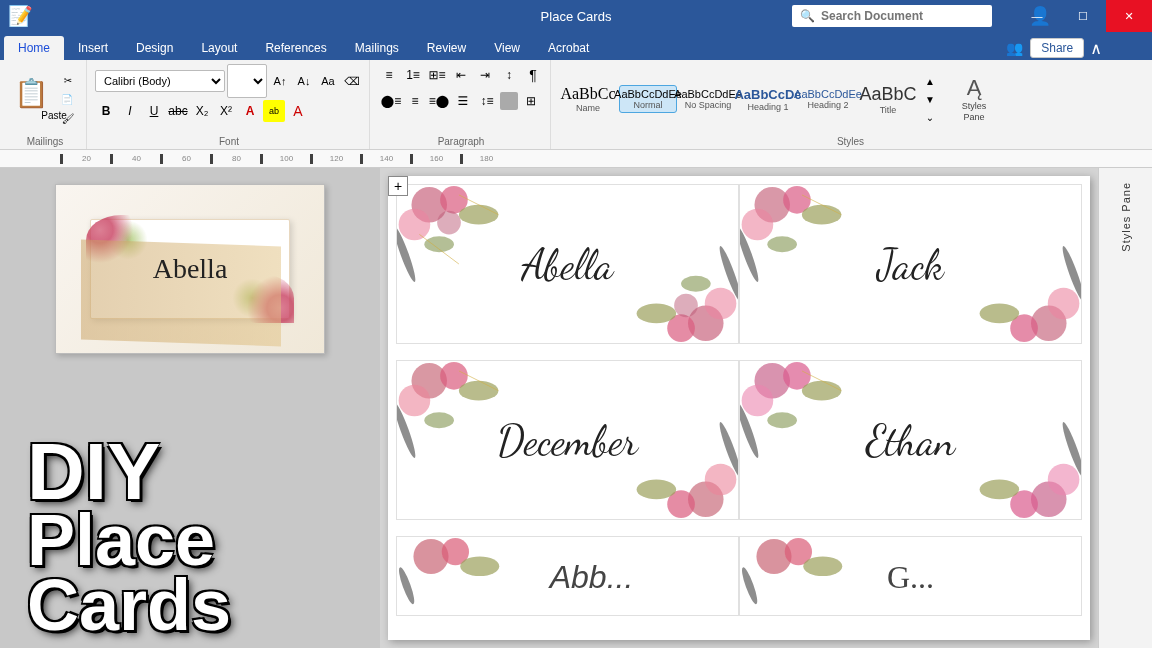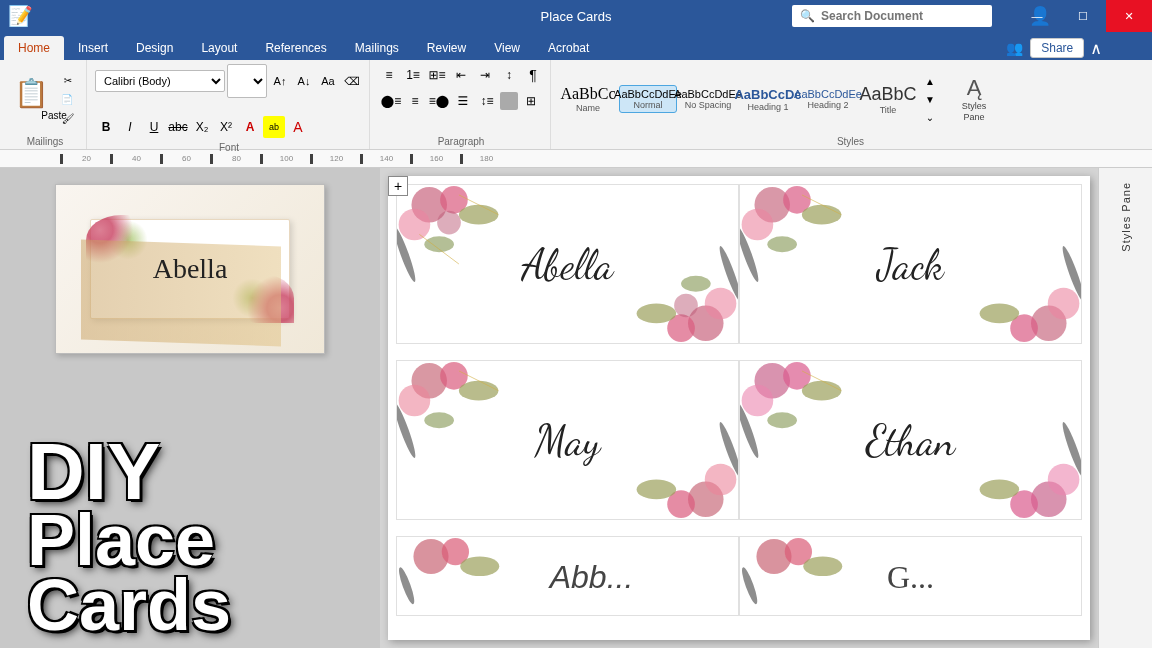--- a/index.html
+++ b/index.html
@@ -39,21 +39,21 @@
     }
     .ribbon-tab {
       padding: 4px 14px;
       font-size: 12px;
       color: white;
       cursor: pointer;
       border-radius: 3px 3px 0 0;
       height: 24px;
       display: flex; align-items: center;
     }
-    .ribbon-tab.active { background: #f3f3f3; color: #c2410c; }
+    .ribbon-tab.active { background: #f3f3f3; color: #1d4ed8; }
     .ribbon-share { margin-left: auto; margin-right: 50px; margin-bottom: 2px; display: flex; align-items: center; gap: 6px; }
     .ribbon-share button { background: white; color: #2b579a; border: 1px solid #c8c8c8; border-radius: 3px; padding: 2px 10px; font-size: 12px; cursor: pointer; }
 
     
     #ribbon {
       height: 90px;
       background: #f3f3f3;
       border-bottom: 1px solid #d0d0d0;
       display: flex;
       align-items: stretch;
@@ -341,21 +341,21 @@
       <div class="small-btn-row">
         <div class="small-btn">✂</div>
         <div class="small-btn">📄</div>
         <div class="small-btn">🖌</div>
       </div>
     </div>
     <div class="ribbon-group-label">Mailings</div>
   </div>
 
   <div class="ribbon-group">
-    <div class="ribbon-group-content" style="flex-direction:column; align-items:flex-start; gap:16px;">
+    <div class="ribbon-group-content" style="flex-direction:column; align-items:flex-start; gap:0;">
       <div class="font-row">
         <select class="font-select">
           <option>Calibri (Body)</option>
         </select>
         <select class="font-size-select">
           <option>11</option>
         </select>
         <div class="icon-btn" style="font-size:11px;">A↑</div>
         <div class="icon-btn" style="font-size:11px;">A↓</div>
         <div class="icon-btn" style="font-size:11px;">Aa</div>
@@ -550,21 +550,21 @@
               <ellipse cx="5" cy="70" rx="4" ry="30" fill="#222" opacity="0.6" transform="rotate(-20,5,70)"></ellipse>
             </g>
             <g opacity="0.85" transform="translate(340,160) rotate(180)">
               <circle cx="30" cy="20" r="18" fill="#c86878" opacity="0.8"></circle>
               <circle cx="55" cy="15" r="14" fill="#d44068" opacity="0.7"></circle>
               <circle cx="15" cy="40" r="16" fill="#e87088" opacity="0.6"></circle>
               <ellipse cx="80" cy="30" rx="20" ry="10" fill="#8a9040" opacity="0.7"></ellipse>
               <ellipse cx="5" cy="70" rx="4" ry="30" fill="#222" opacity="0.6" transform="rotate(-20,5,70)"></ellipse>
             </g>
           </svg>
-          <div class="card-name">May</div>
+          <div class="card-name">December</div>
         </div>
 
         <div class="place-card">
           <svg class="floral-svg" viewBox="0 0 340 160" xmlns="http://www.w3.org/2000/svg">
             <g opacity="0.85">
               <circle cx="30" cy="20" r="18" fill="#c8608a" opacity="0.8"></circle>
               <circle cx="55" cy="15" r="14" fill="#d4407a" opacity="0.7"></circle>
               <circle cx="15" cy="40" r="16" fill="#e870a0" opacity="0.6"></circle>
               <ellipse cx="80" cy="30" rx="20" ry="10" fill="#8a9040" opacity="0.7"></ellipse>
               <ellipse cx="40" cy="60" rx="15" ry="8" fill="#6a8030" opacity="0.6"></ellipse>

